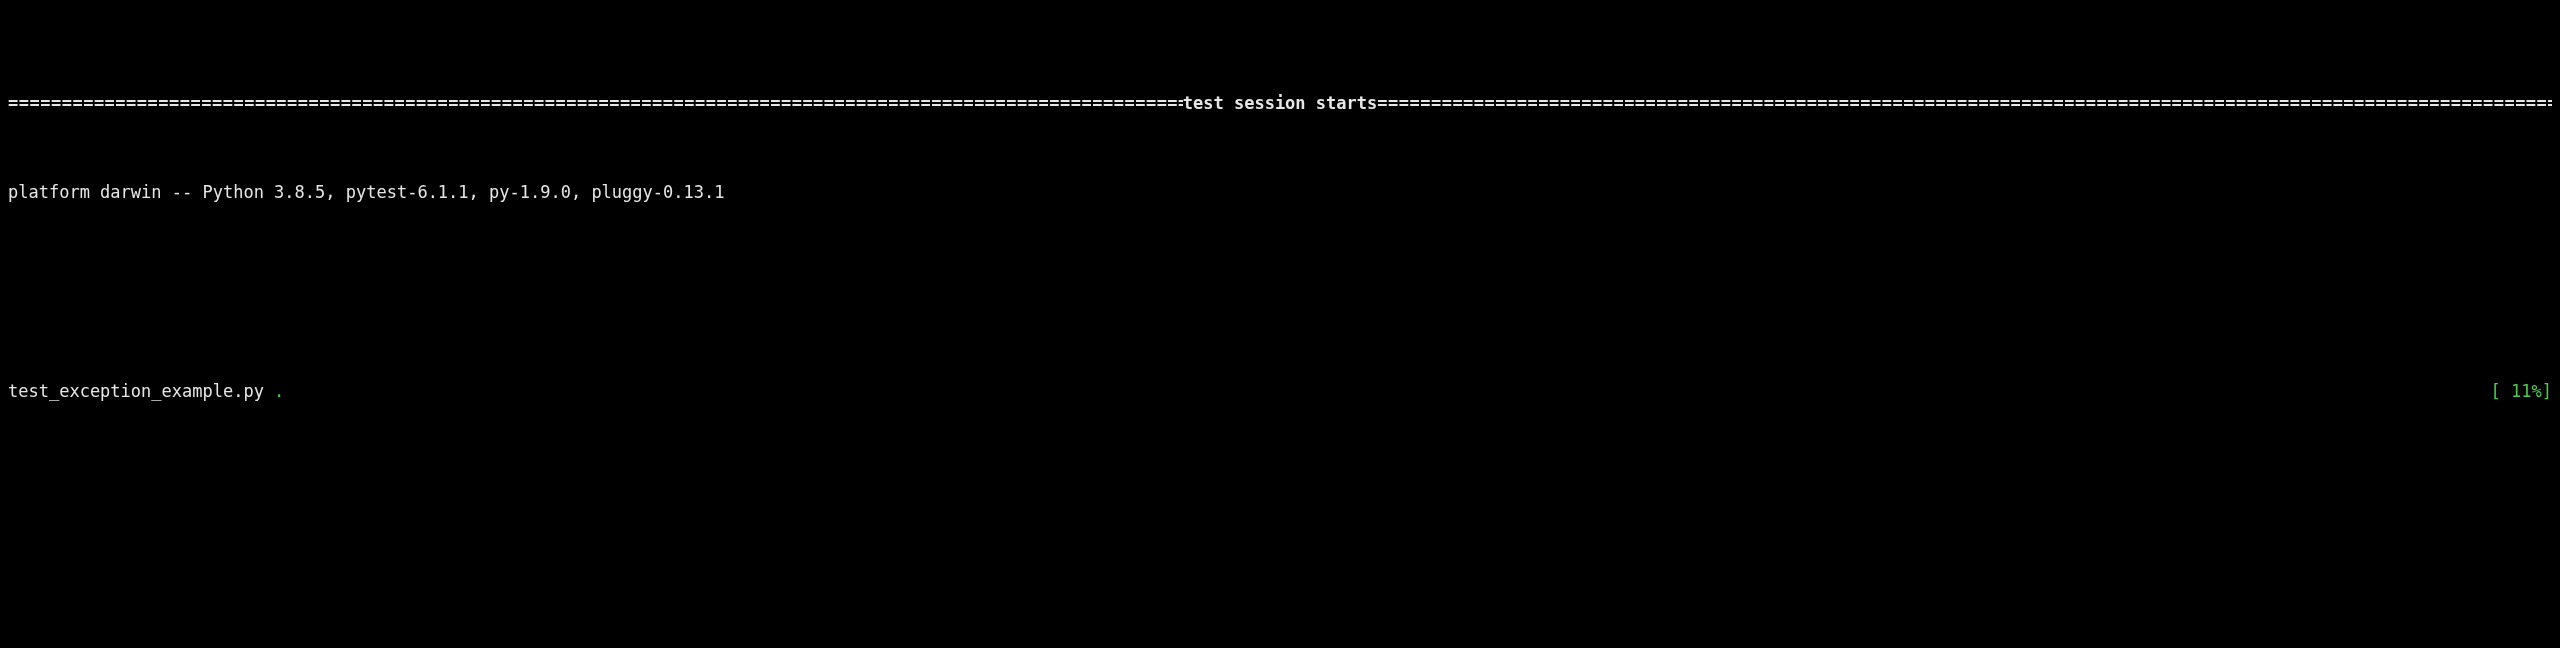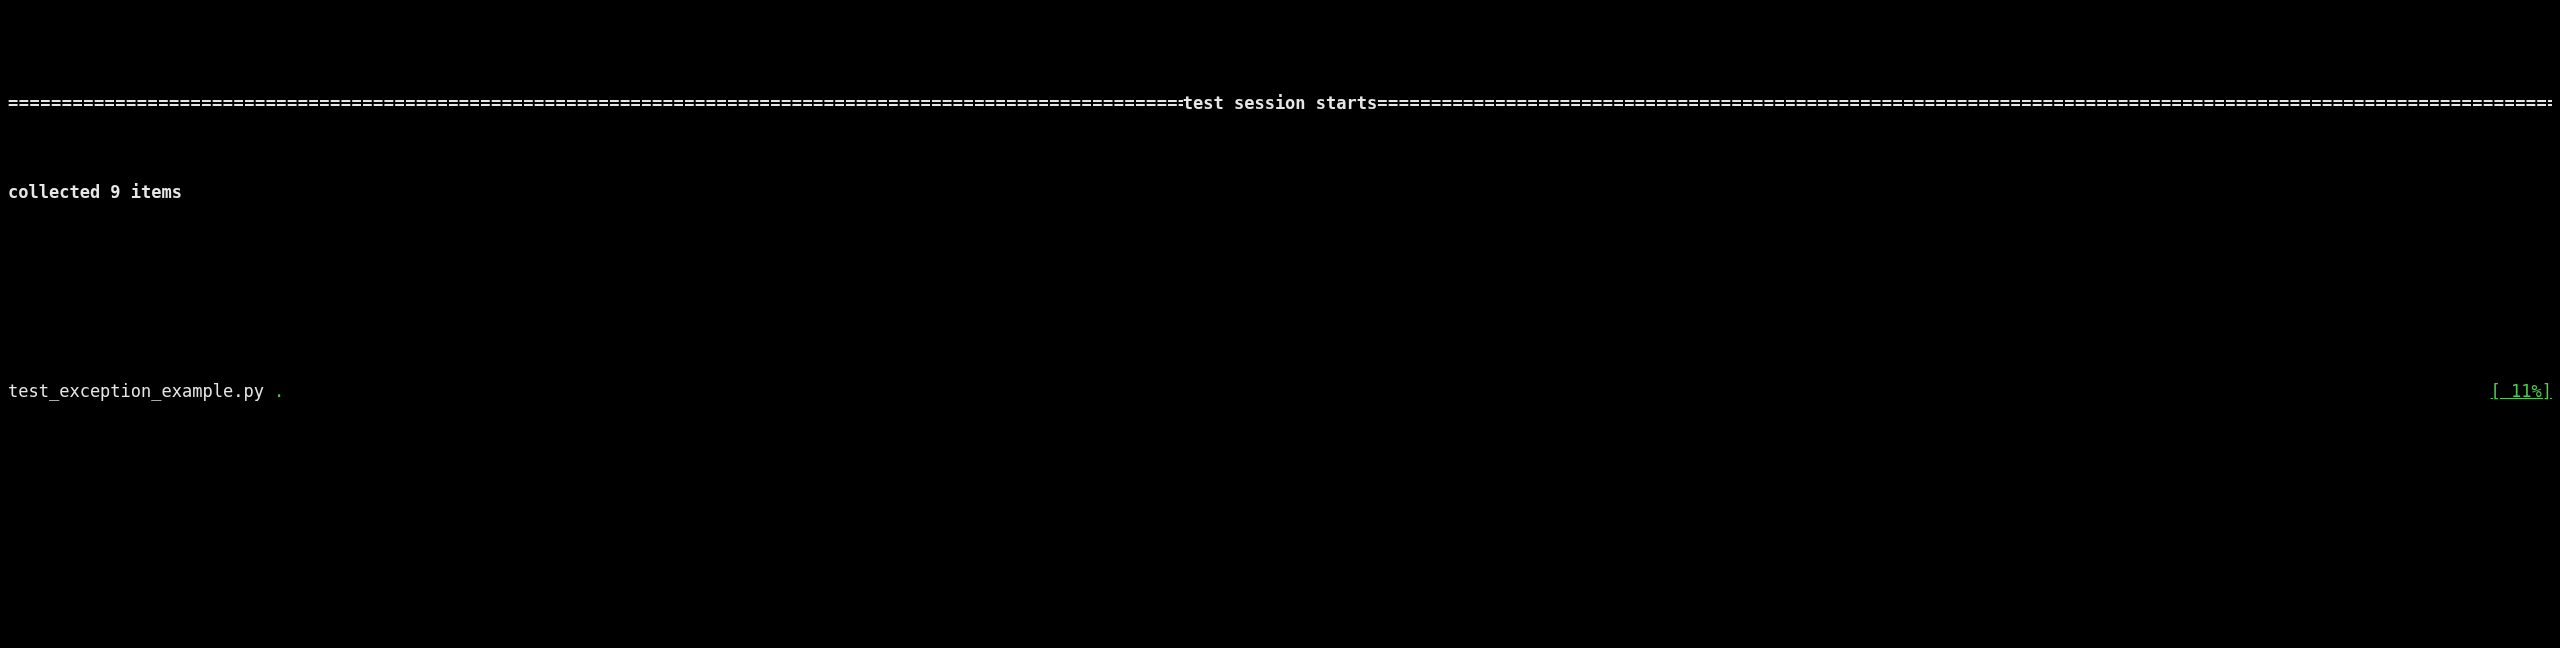--- a/index.html
+++ b/index.html
@@ -23,21 +23,20 @@
   }
   .grow {
     flex: 1 1 auto;
     overflow: hidden;
     white-space: nowrap;
   }
   .right {
     flex: 0 0 auto;
     margin-left: auto;
     padding-left: 8px;
-    text-decoration: underline;
   }
   .bold { font-weight: bold; }
   .white { color: #e6e6e6; }
   .green { color: #4ec94e; }
   .red   { color: #e25b5b; }
   .rule-white {
     letter-spacing: 0.5px;
   }
   .section-rule {
     display: block;
@@ -50,21 +49,21 @@
 
 <div class="terminal">
 
   
   <div class="line bold white">
     <span class="grow section-rule rule-white">===================================================================================================================== </span>
     <span>test session starts</span>
     <span class="grow section-rule rule-white"> =====================================================================================================================</span>
   </div>
 
-  <div class="bold">collected 9 items</div>
+  <div>platform darwin -- Python 3.8.5, pytest-6.1.1, py-1.9.0, pluggy-0.13.1</div>
 
   <div>&nbsp;</div>
 
   
   <div class="line">
     <span class="grow">
       <span>test_exception_example.py </span><span class="green">.</span><span class="red"></span><span class="green"></span>
     </span>
     <span class="right green">[ 11%]</span>
   </div>

